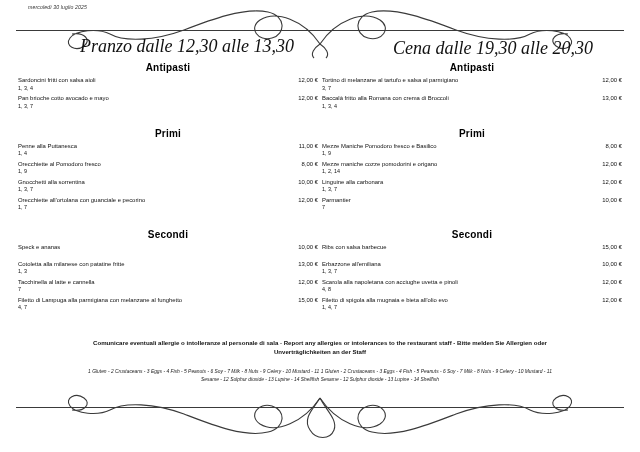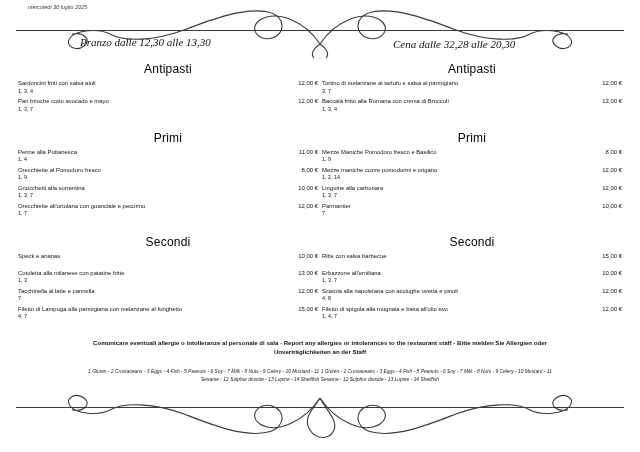--- a/index.html
+++ b/index.html
@@ -61,21 +61,21 @@
     position: absolute;
     top: 36px;
     left: 0;
     width: 640px;
     height: 22px;
   }
   .service-title {
     position: absolute;
     font-family: "Liberation Serif", serif;
     font-style: italic;
-    font-size: 11px;
+    font-size: 18px;
     color: #111;
     white-space: nowrap;
   }
   .service-lunch { left: 80px; top: 0; }
   .service-dinner { left: 393px; top: 2px; }
 
   .columns {
     position: absolute;
     top: 62px;
     left: 0;
@@ -84,22 +84,22 @@
   .col {
     position: absolute;
     top: 0;
     width: 300px;
   }
   .col-left { left: 18px; }
   .col-right { left: 322px; }
 
   .section-head {
     text-align: center;
-    font-weight: normal;
-    font-size: 12px;
+    font-weight: bold;
+    font-size: 10px;
     letter-spacing: 0.2px;
     margin: 0 0 4px 0;
     color: #000;
   }
   .section-head.spaced { margin-top: 18px; }
 
   .dish {
     position: relative;
     margin-bottom: 3.5px;
     min-height: 13px;
@@ -172,21 +172,21 @@
       <path d="M516 28 C 528 22, 550 24, 556 32 C 562 40, 550 46, 542 40 C 534 34, 542 26, 554 28"></path>
       <path d="M306 38 C 300 42, 296 48, 300 52"></path>
       <path d="M306 38 C 312 42, 316 48, 312 52"></path>
     </g>
   </svg>
 
   <div class="rule rule-top"></div>
 
   <div class="service-titles">
     <div class="service-title service-lunch">Pranzo dalle 12,30 alle 13,30</div>
-    <div class="service-title service-dinner">Cena dalle 32,28 alle 20,30</div>
+    <div class="service-title service-dinner">Cena dalle 19,30 alle 20,30</div>
   </div>
 
   <div class="columns">
 
     <div class="col col-left">
       <div class="section-head">Antipasti</div>
 
       <div class="dish">
         <span class="dish-name">Sardoncini fritti con salsa aioli</span>
         <span class="dish-alg">1, 3, 4</span>

